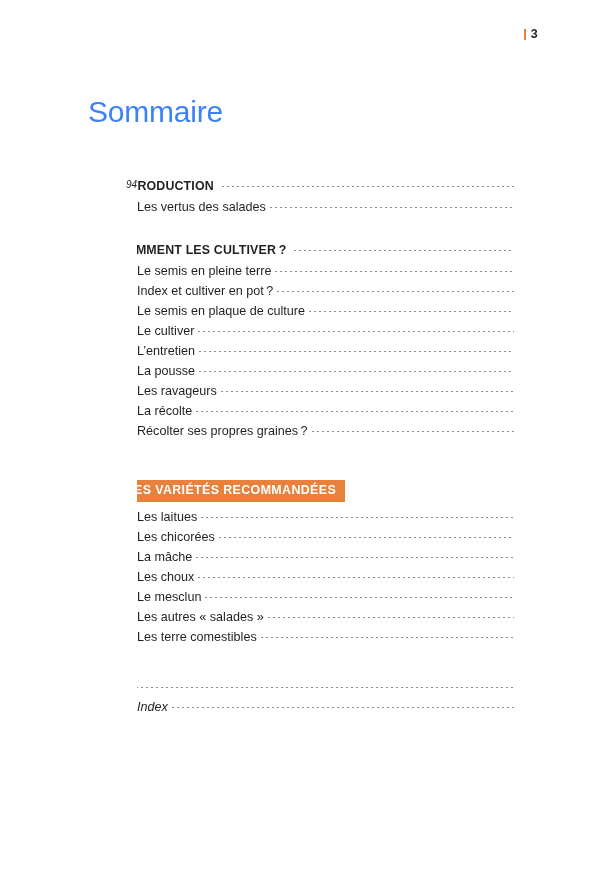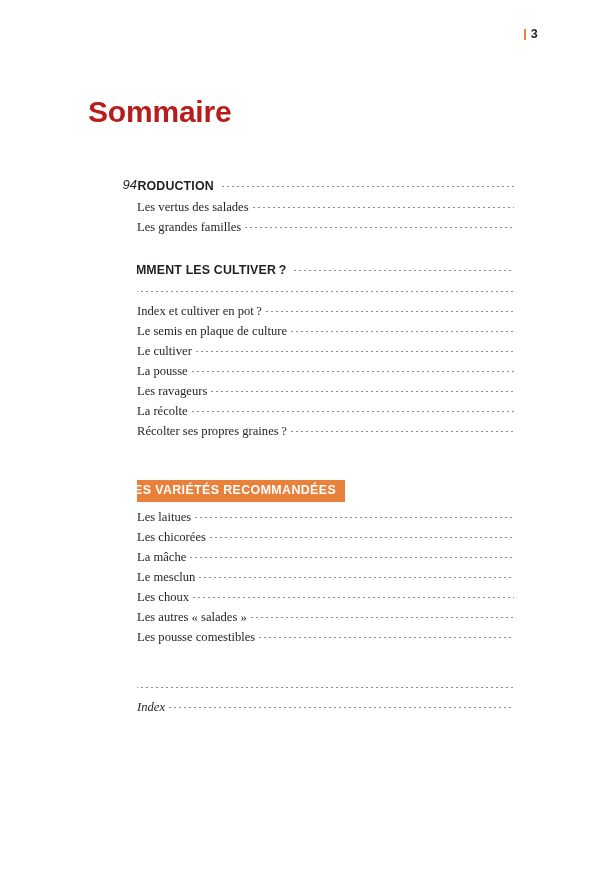--- a/index.html
+++ b/index.html
@@ -44,22 +44,22 @@
     color: #231f20;
     letter-spacing: 0.2px;
   }
 
   
   .toc-title {
     position: absolute;
     left: 88px;
     top: 83px;
     font-size: 30px;
-    font-weight: bold;
-    color: #b91c1c;
+    font-weight: normal;
+    color: #3b82f6;
     letter-spacing: -0.2px;
     line-height: 1.1;
     margin-top: 12px;
   }
 
   
   .toc {
     position: absolute;
     left: 117px;
     top: 175px;
@@ -102,37 +102,37 @@
     top: 0;
     height: 2px;
     background-image: radial-gradient(circle at 1px 1px, #8c8c8c 0.9px, rgba(255,255,255,0) 1.1px);
     background-size: 5px 2px;
     background-repeat: repeat-x;
   }
   .row .page {
     flex: 0 0 auto;
     width: 20px;
     text-align: right;
-    font-size: 13px;
+    font-size: 10px;
     color: #231f20;
     font-variant-numeric: tabular-nums;
   }
 
   
   .row.section .label,
   .row.section .page {
     font-weight: bold;
     font-size: 12.4px;
     letter-spacing: 0.15px;
   }
   .row.section { height: 22px; line-height: 22px; }
   .row.section .leader { margin-left: 8px; }
 
   
-  .row.sub .label { padding-left: 20px; font-family: Liberation Serif, serif; }
+  .row.sub .label { padding-left: 20px; }
 
   
   .row.italic .label,
   .row.italic .page {
     font-style: italic;
   }
   .row.italic .label { padding-left: 20px; }
 
   
   .banner-row {
@@ -171,51 +171,52 @@
       <div class="row section">
         <span class="label">INTRODUCTION</span>
         <span class="leader"></span>
         <span class="page">5</span>
       </div>
       <div class="row sub">
         <span class="label">Les vertus des salades</span>
         <span class="leader"></span>
         <span class="page">5</span>
       </div>
-      <div class="row sub">
-        <span class="label">Les grandes familles</span>
-        <span class="leader"></span>
-        <span class="page">6</span>
-      </div>
     </div>
 
     <div class="block">
       <div class="row section">
         <span class="label">COMMENT LES CULTIVER ?</span>
         <span class="leader"></span>
         <span class="page">9</span>
       </div>
       <div class="row sub">
+        <span class="label">Le semis en pleine terre</span>
         <span class="leader"></span>
         <span class="page">10</span>
       </div>
       <div class="row sub">
         <span class="label">Index et cultiver en pot ?</span>
         <span class="leader"></span>
         <span class="page">14</span>
       </div>
       <div class="row sub">
         <span class="label">Le semis en plaque de culture</span>
         <span class="leader"></span>
         <span class="page">15</span>
       </div>
       <div class="row sub">
         <span class="label">Le cultiver</span>
         <span class="leader"></span>
         <span class="page">16</span>
+      </div>
+      <div class="row sub">
+        <span class="label">L’entretien</span>
+        <span class="leader"></span>
+        <span class="page">18</span>
       </div>
       <div class="row sub">
         <span class="label">La pousse</span>
         <span class="leader"></span>
         <span class="page">19</span>
       </div>
       <div class="row sub">
         <span class="label">Les ravageurs</span>
         <span class="leader"></span>
         <span class="page">20</span>
@@ -245,36 +246,36 @@
         <span class="label">Les chicorées</span>
         <span class="leader"></span>
         <span class="page">40</span>
       </div>
       <div class="row sub">
         <span class="label">La mâche</span>
         <span class="leader"></span>
         <span class="page">54</span>
       </div>
       <div class="row sub">
+        <span class="label">Les choux</span>
+        <span class="leader"></span>
+        <span class="page">58</span>
+      </div>
+      <div class="row sub">
         <span class="label">Le mesclun</span>
         <span class="leader"></span>
         <span class="page">56</span>
       </div>
       <div class="row sub">
-        <span class="label">Les choux</span>
-        <span class="leader"></span>
-        <span class="page">58</span>
-      </div>
-      <div class="row sub">
         <span class="label">Les autres «&nbsp;salades&nbsp;»</span>
         <span class="leader"></span>
         <span class="page">68</span>
       </div>
       <div class="row sub">
-        <span class="label">Les pousse comestibles</span>
+        <span class="label">Les terre comestibles</span>
         <span class="leader"></span>
         <span class="page">90</span>
       </div>
     </div>
 
     <div class="block gap-lg">
       <div class="row sub italic">
         <span class="leader"></span>
         <span class="page">93</span>
       </div>

